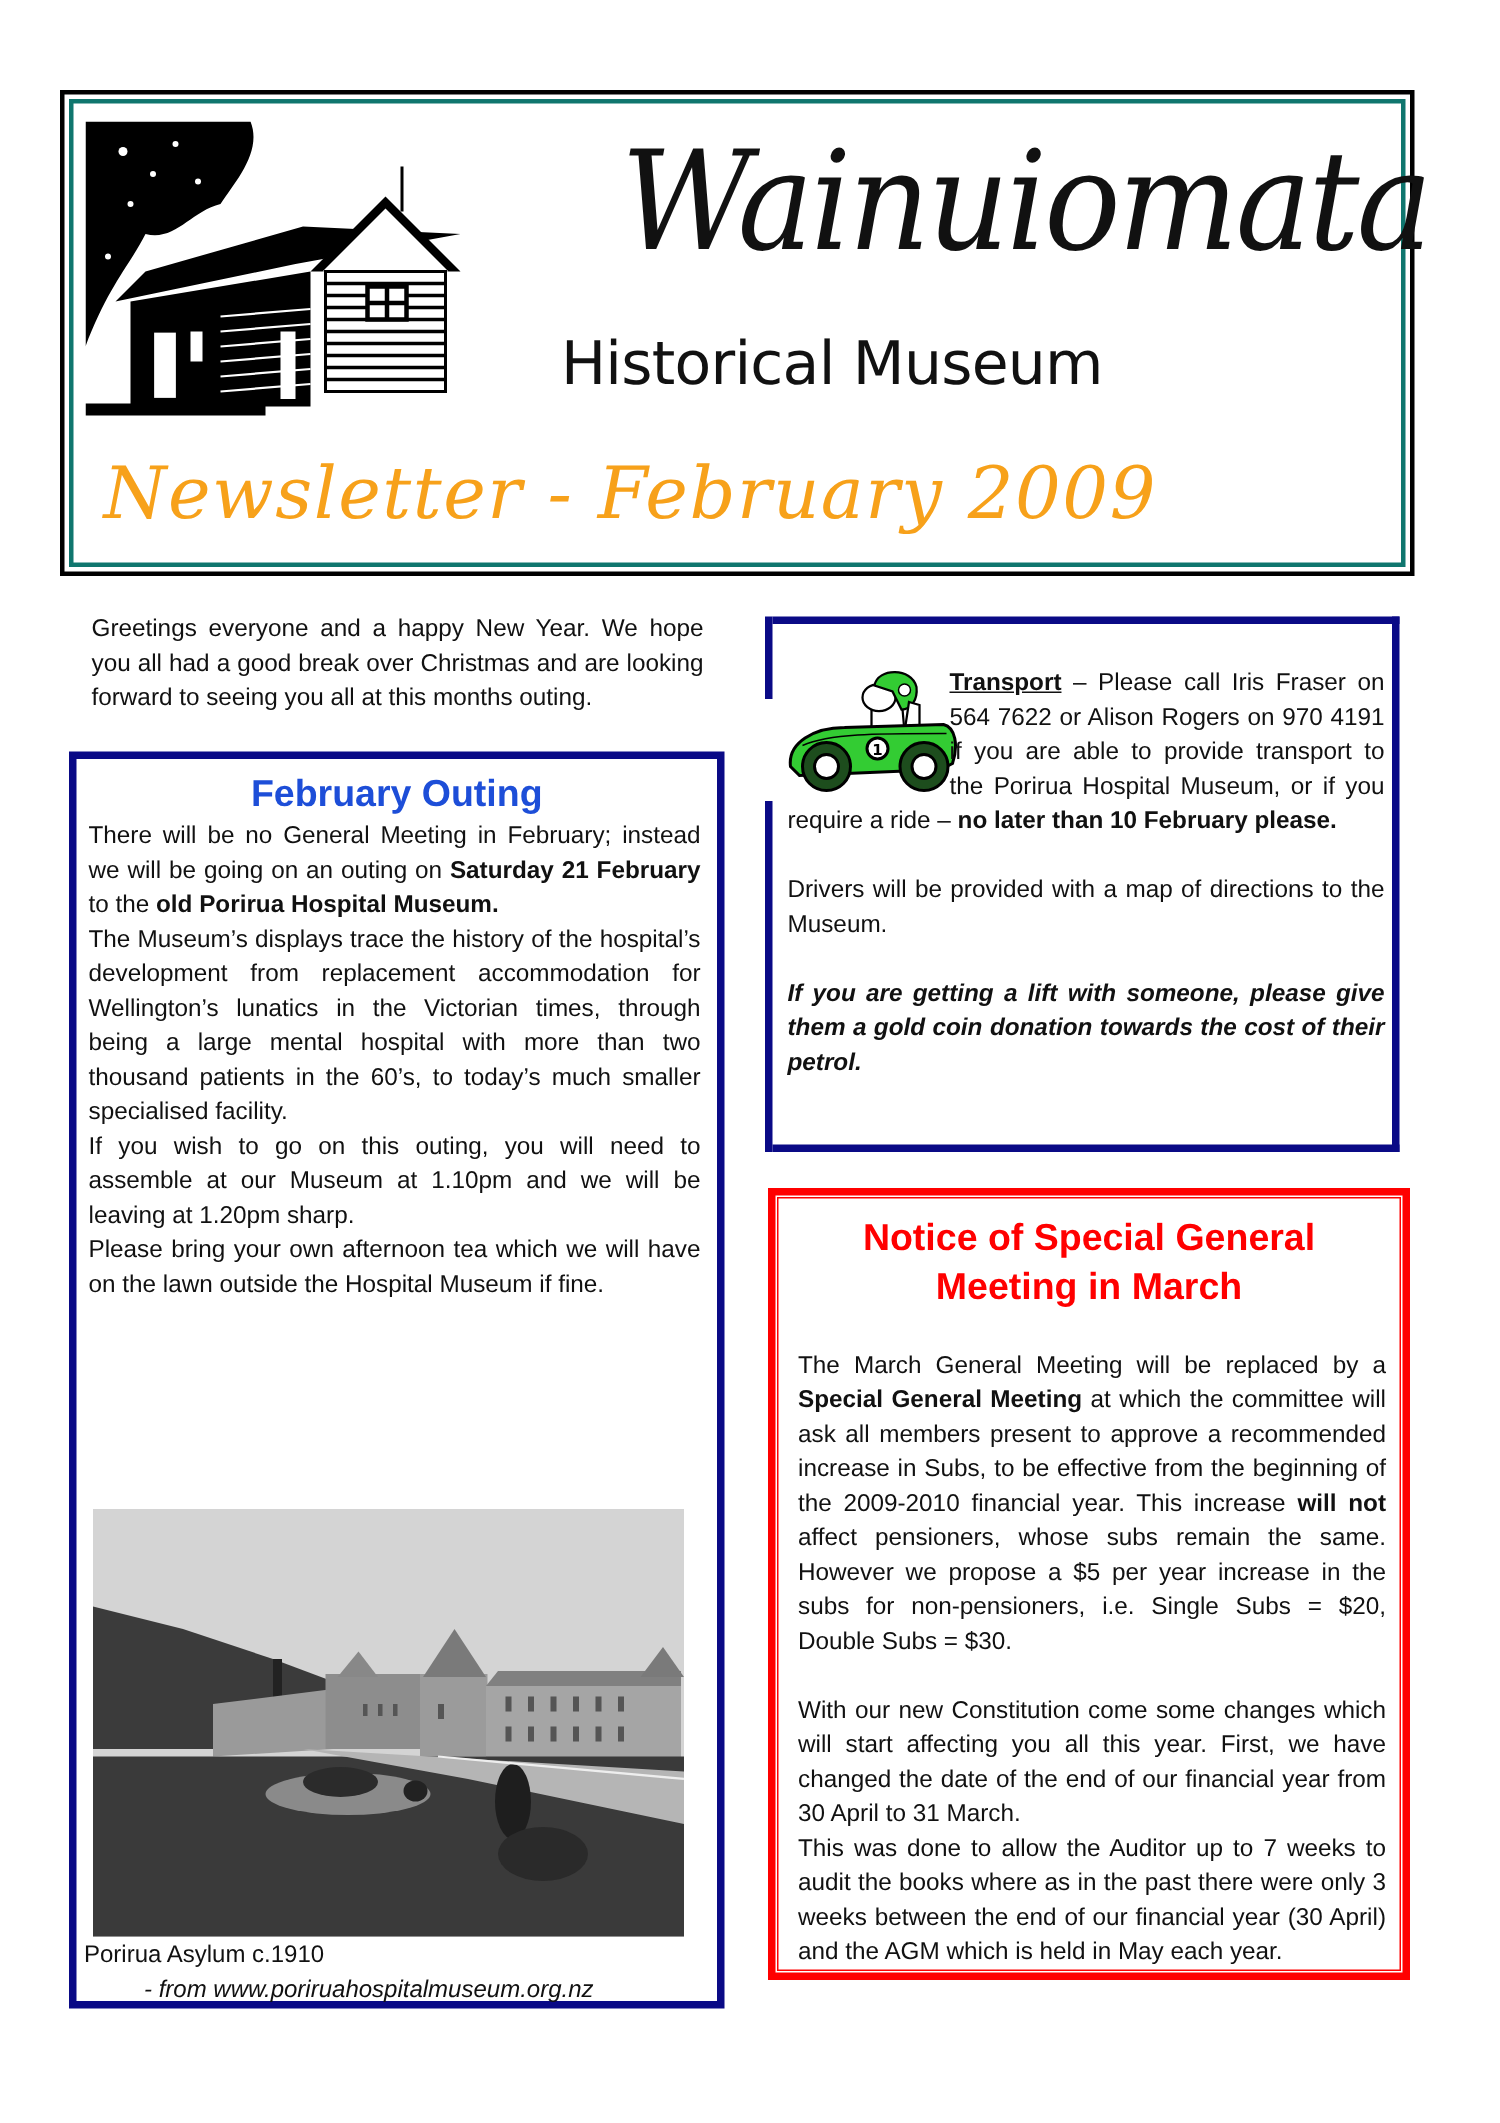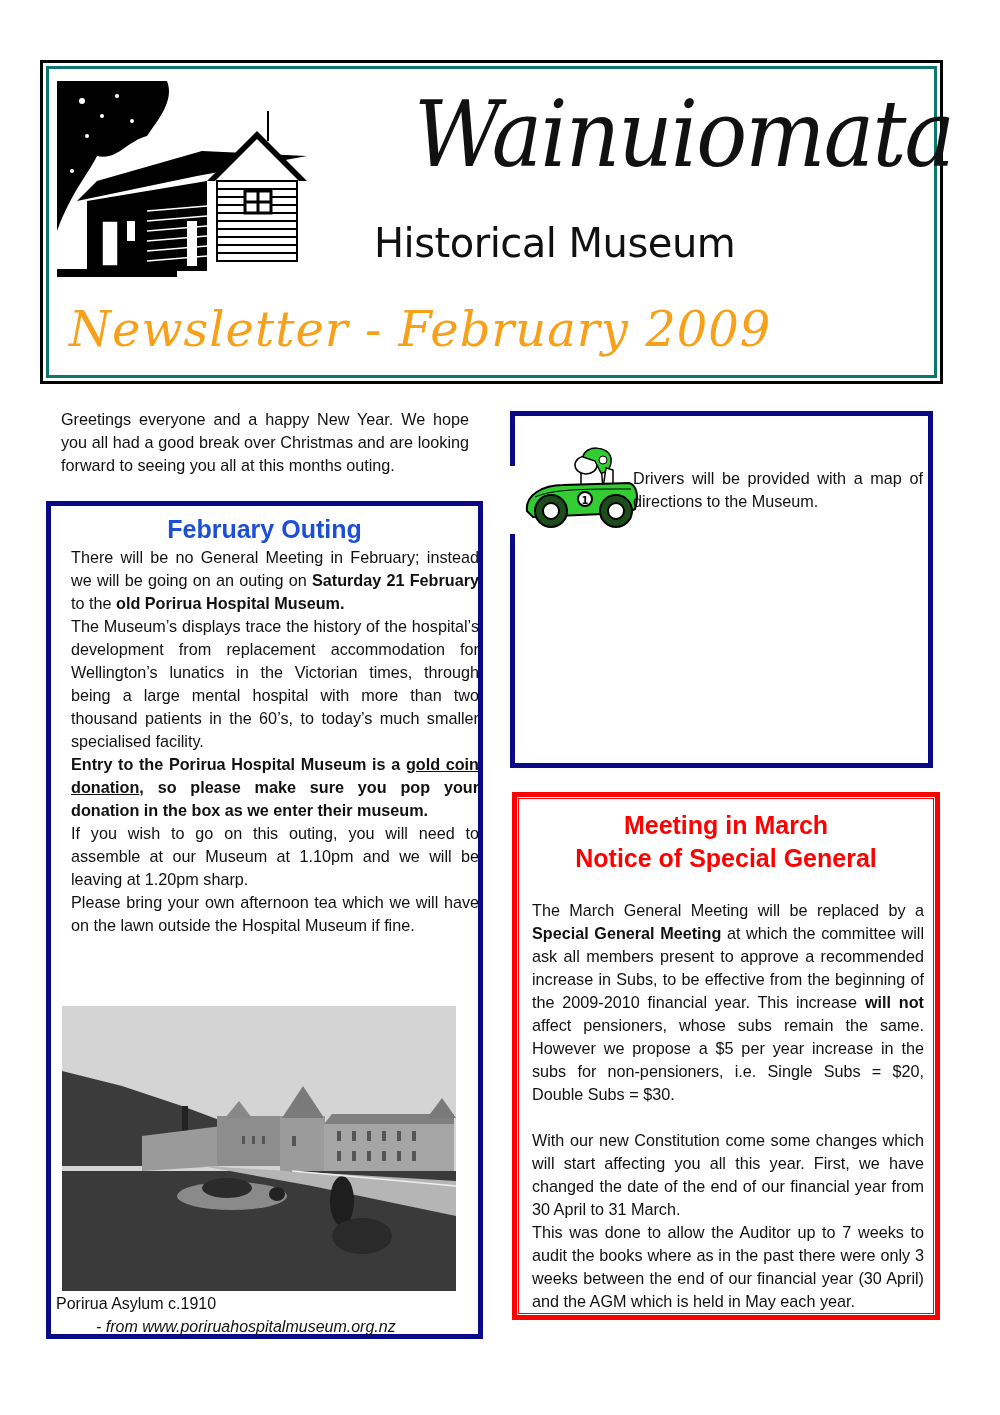--- a/index.html
+++ b/index.html
@@ -29,21 +29,21 @@
   .u { text-decoration: underline; }
   .bi { font-weight: bold; font-style: italic; }
 
   .greeting { position: absolute; left: 61px; top: 408px; width: 408px; }
 
   
   .outing-box { position: absolute; left: 46px; top: 501px; width: 427px; height: 828px;
                 border: 5px solid #0a0a86; }
   .outing-title { text-align: center; color: #1d4ed8; font-weight: bold; font-size: 25px;
                   margin-top: 8px; line-height: 30px; }
-  .outing-body { position: absolute; left: 20px; top: 40px; width: 408px; }
+  .outing-body { position: absolute; left: 8px; top: 40px; width: 408px; }
   .photo { position: absolute; left: 11px; top: 500px; width: 394px; height: 285px;
            background: linear-gradient(180deg, #d8d8d8 0%, #cfcfcf 25%, #8a8a8a 40%, #5e5e5e 55%, #3d3d3d 75%, #2a2a2a 100%);
            overflow: hidden; }
   .photo svg { display: block; }
   .caption { position: absolute; left: 5px; top: 786px; font-size: 16px; line-height: 23px; }
   .caption-src { font-style: italic; margin-left: 40px; }
 
   
   .transport-box { position: absolute; left: 515px; top: 411px; width: 413px; height: 347px;
                    border-top: 5px solid #0a0a86; border-right: 5px solid #0a0a86;
@@ -127,21 +127,20 @@
 
 <div class="greeting body-text">
   <p>Greetings everyone and a happy New Year.  We hope you all had a good break over Christmas and are looking forward to seeing you all at this months outing.</p>
 </div>
 
 <div class="outing-box">
   <div class="outing-title">February Outing</div>
   <div class="outing-body body-text">
     <p><span>There will be no General Meeting in February; instead we will be going on an outing on </span><span class="b">Saturday 21 February</span><span> to the </span><span class="b">old Porirua Hospital Museum.</span></p>
     <p>The Museum’s displays trace the history of the hospital’s development from replacement accommodation for Wellington’s lunatics in the Victorian times, through being a large mental hospital with more than two thousand patients in the 60’s, to today’s much smaller specialised facility.</p>
-    <p class="b"><span>Entry to the Porirua Hospital Museum is a </span><span class="u">gold coin donation</span><span>, so please make sure you pop your donation in the box as we enter their museum.</span></p>
     <p>If you wish to go on this outing, you will need to assemble at our Museum at 1.10pm and we will be leaving at 1.20pm sharp.</p>
     <p>Please bring your own afternoon tea which we will have on the lawn outside the Hospital Museum if fine.</p>
   </div>
   <div class="photo">
     <svg viewBox="0 0 394 285" width="394" height="285">
       <rect width="394" height="285" fill="#d4d4d4"></rect>
       <polygon points="0,65 60,80 120,100 160,115 160,160 0,160" fill="#3b3b3b"></polygon>
       <rect x="120" y="100" width="6" height="35" fill="#222"></rect>
       <polygon points="80,130 160,120 160,160 80,165" fill="#9a9a9a"></polygon>
       <rect x="155" y="110" width="65" height="50" fill="#8d8d8d"></rect>
@@ -207,31 +206,33 @@
     <circle cx="62" cy="56" r="7" fill="#fff" stroke="#000" stroke-width="2"></circle>
     <text x="62" y="60.5" text-anchor="middle" font-family="DejaVu Sans, sans-serif" font-size="10" font-weight="bold">1</text>
 
     <circle cx="28" cy="68" r="16" fill="#1d4d1d" stroke="#000" stroke-width="2"></circle>
     <circle cx="28" cy="68" r="8" fill="#fff" stroke="#000" stroke-width="2"></circle>
     <circle cx="93" cy="68" r="16" fill="#1d4d1d" stroke="#000" stroke-width="2"></circle>
     <circle cx="93" cy="68" r="8" fill="#fff" stroke="#000" stroke-width="2"></circle>
   </svg>
   <div class="transport-body body-text">
     <div class="float-spacer"></div>
+    <p><span class="b u">Transport</span><span> – Please call Iris Fraser on 564 7622 or Alison Rogers on 970 4191 if you are able to provide transport to the Porirua Hospital Museum, or if you require a ride – </span><span class="b">no later than 10 February please.</span></p>
     <div class="gap"></div>
     <p>Drivers will be provided with a map of directions to the Museum.</p>
     <div class="gap"></div>
+    <p class="bi">If you are getting a lift with someone, please give them a gold coin donation towards the cost of their petrol.</p>
   </div>
 </div>
 
 <div class="notice-box">
   <div class="notice-inner">
     <div class="notice-title">
+      <div>Notice of Special General</div>
       <div>Meeting in March</div>
-      <div>Notice of Special General</div>
     </div>
     <div class="notice-body body-text">
       <p><span>The March General Meeting will be replaced by a </span><span class="b">Special General Meeting</span><span> at which the committee will ask all members present to approve a recommended increase in Subs, to be effective from the beginning of the 2009-2010 financial year. This increase </span><span class="b">will not</span><span> affect pensioners, whose subs remain the same. However we propose a $5 per year increase in the subs for non-pensioners, i.e. Single Subs = $20, Double Subs = $30.</span></p>
       <div class="gap"></div>
       <p>With our new Constitution come some changes which will start affecting you all this year. First, we have changed the date of the end of our financial year from 30 April to 31 March.</p>
       <p>This was done to allow the Auditor up to 7 weeks to audit the books where as in the past there were only 3 weeks between the end of our financial year (30 April) and the AGM which is held in May each year.</p>
     </div>
   </div>
 </div>
 

